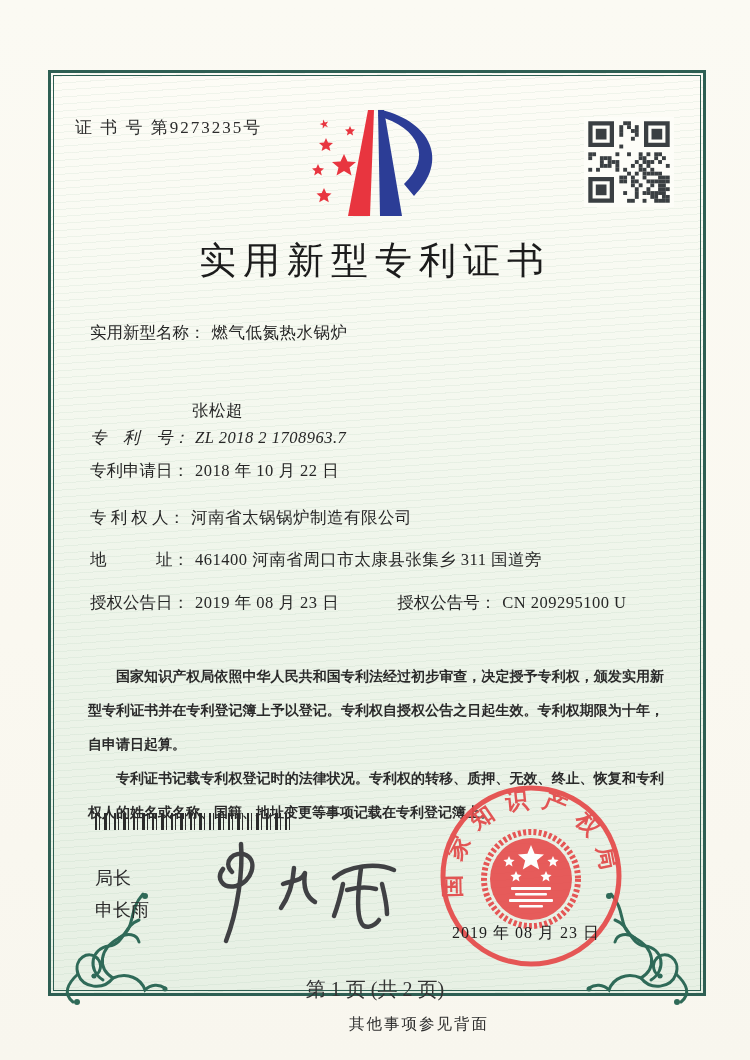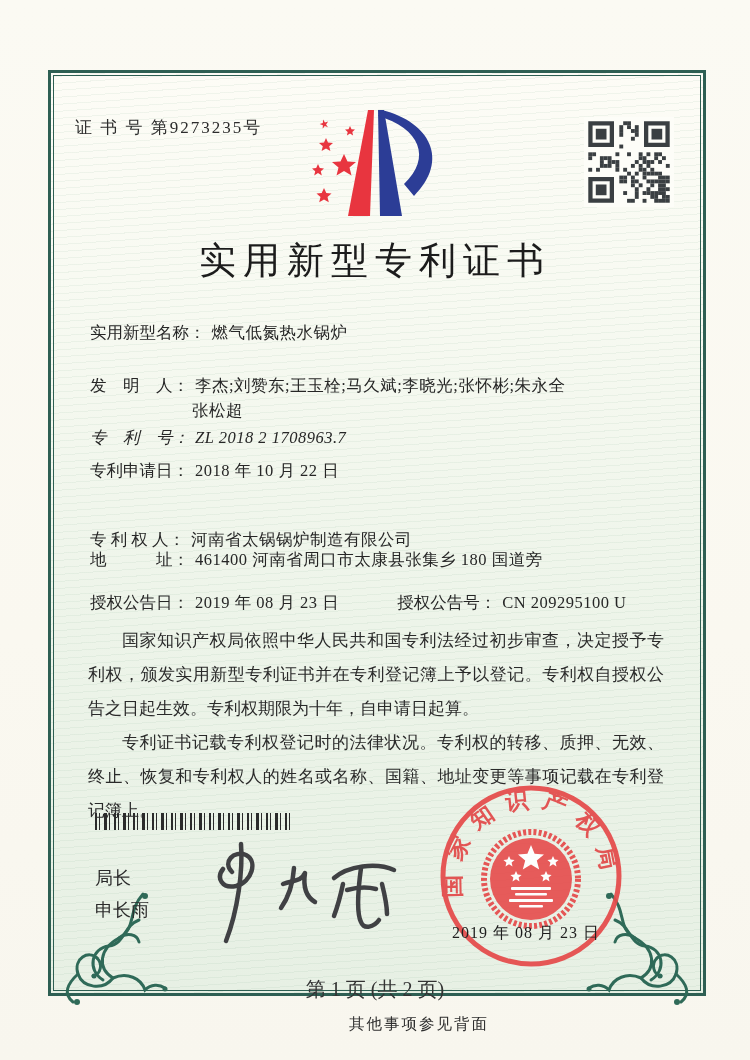--- a/index.html
+++ b/index.html
@@ -40,26 +40,26 @@
   .title{
     position:absolute;left:0;top:236px;width:750px;
     text-align:center;font-size:37px;font-weight:400;color:#1c1c1c;
     letter-spacing:7px;
   }
   
   .frow{position:absolute;left:90px;width:580px;font-size:16.5px;color:#262626;white-space:nowrap;}
   .flabel{display:inline-block;color:#262626;}
   .fvalue{margin-left:6px;letter-spacing:0.5px;}
   .r1{top:322px;} .r2{top:375px;} .r2b{top:400px;left:186px;} .r3{top:427px;font-style:italic;}
-  .r4{top:460px;} .r5{top:507px;margin-top:22px;} .r6{top:549px;} .r7{top:592px;}
+  .r4{top:460px;} .r5{top:507px;} .r6{top:549px;} .r7{top:592px;}
   .flabel2{margin-left:58px;}
   
   .paras{
-    position:absolute;left:88px;top:624px;width:576px;
-    font-size:17px;line-height:34px;color:#2a2a2a;text-align:justify;
+    position:absolute;left:88px;top:660px;width:576px;
+    font-size:14px;line-height:34px;color:#2a2a2a;text-align:justify;font-weight:bold;
   }
   .paras p{margin:0;text-indent:2em;}
   
   .barcode{
     position:absolute;left:95px;top:813px;width:196px;height:17px;
     background:repeating-linear-gradient(90deg,
       #2b2b2b 0 2px, rgba(0,0,0,0) 2px 4px,
       #2b2b2b 4px 5px, rgba(0,0,0,0) 5px 9px,
       #2b2b2b 9px 12px, rgba(0,0,0,0) 12px 14px,
       #2b2b2b 14px 15px, rgba(0,0,0,0) 15px 19px);
@@ -259,37 +259,34 @@
       <path d="M4,56 h24 v24 h-24 Z M8,60 v16 h16 v-16 Z" fill-rule="evenodd"></path>
       <rect x="11" y="63" width="10" height="10"></rect>
     </g>
   </svg>
 
   <div class="title">实用新型专利证书</div>
 
   <div class="frow r1">
     <span class="flabel">实用新型名称：</span><span class="fvalue">燃气低氮热水锅炉</span>
   </div>
-  <div class="frow r2">
-    <span class="flabel">发　明　人：</span><span class="fvalue">李杰;刘赞东;王玉栓;马久斌;李晓光;张怀彬;朱永全</span>
-  </div>
   <div class="frow r2b">
     <span class="fvalue">张松超</span>
   </div>
   <div class="frow r3">
     <span class="flabel">专　利　号：</span><span class="fvalue">ZL 2018 2 1708963.7</span>
   </div>
   <div class="frow r4">
     <span class="flabel">专利申请日：</span><span class="fvalue">2018 年 10 月 22 日</span>
   </div>
   <div class="frow r5">
     <span class="flabel">专 利 权 人：</span><span class="fvalue">河南省太锅锅炉制造有限公司</span>
   </div>
   <div class="frow r6">
-    <span class="flabel">地　　　址：</span><span class="fvalue">461400 河南省周口市太康县张集乡 180 国道旁</span>
+    <span class="flabel">地　　　址：</span><span class="fvalue">461400 河南省周口市太康县张集乡 311 国道旁</span>
   </div>
   <div class="frow r7">
     <span class="flabel">授权公告日：</span><span class="fvalue">2019 年 08 月 23 日</span><span class="flabel flabel2">授权公告号：</span><span class="fvalue">CN 209295100 U</span>
   </div>
 
   <div class="paras">
     <p>国家知识产权局依照中华人民共和国专利法经过初步审查，决定授予专利权，颁发实用新型专利证书并在专利登记簿上予以登记。专利权自授权公告之日起生效。专利权期限为十年，自申请日起算。</p>
     <p>专利证书记载专利权登记时的法律状况。专利权的转移、质押、无效、终止、恢复和专利权人的姓名或名称、国籍、地址变更等事项记载在专利登记簿上。</p>
   </div>
 

